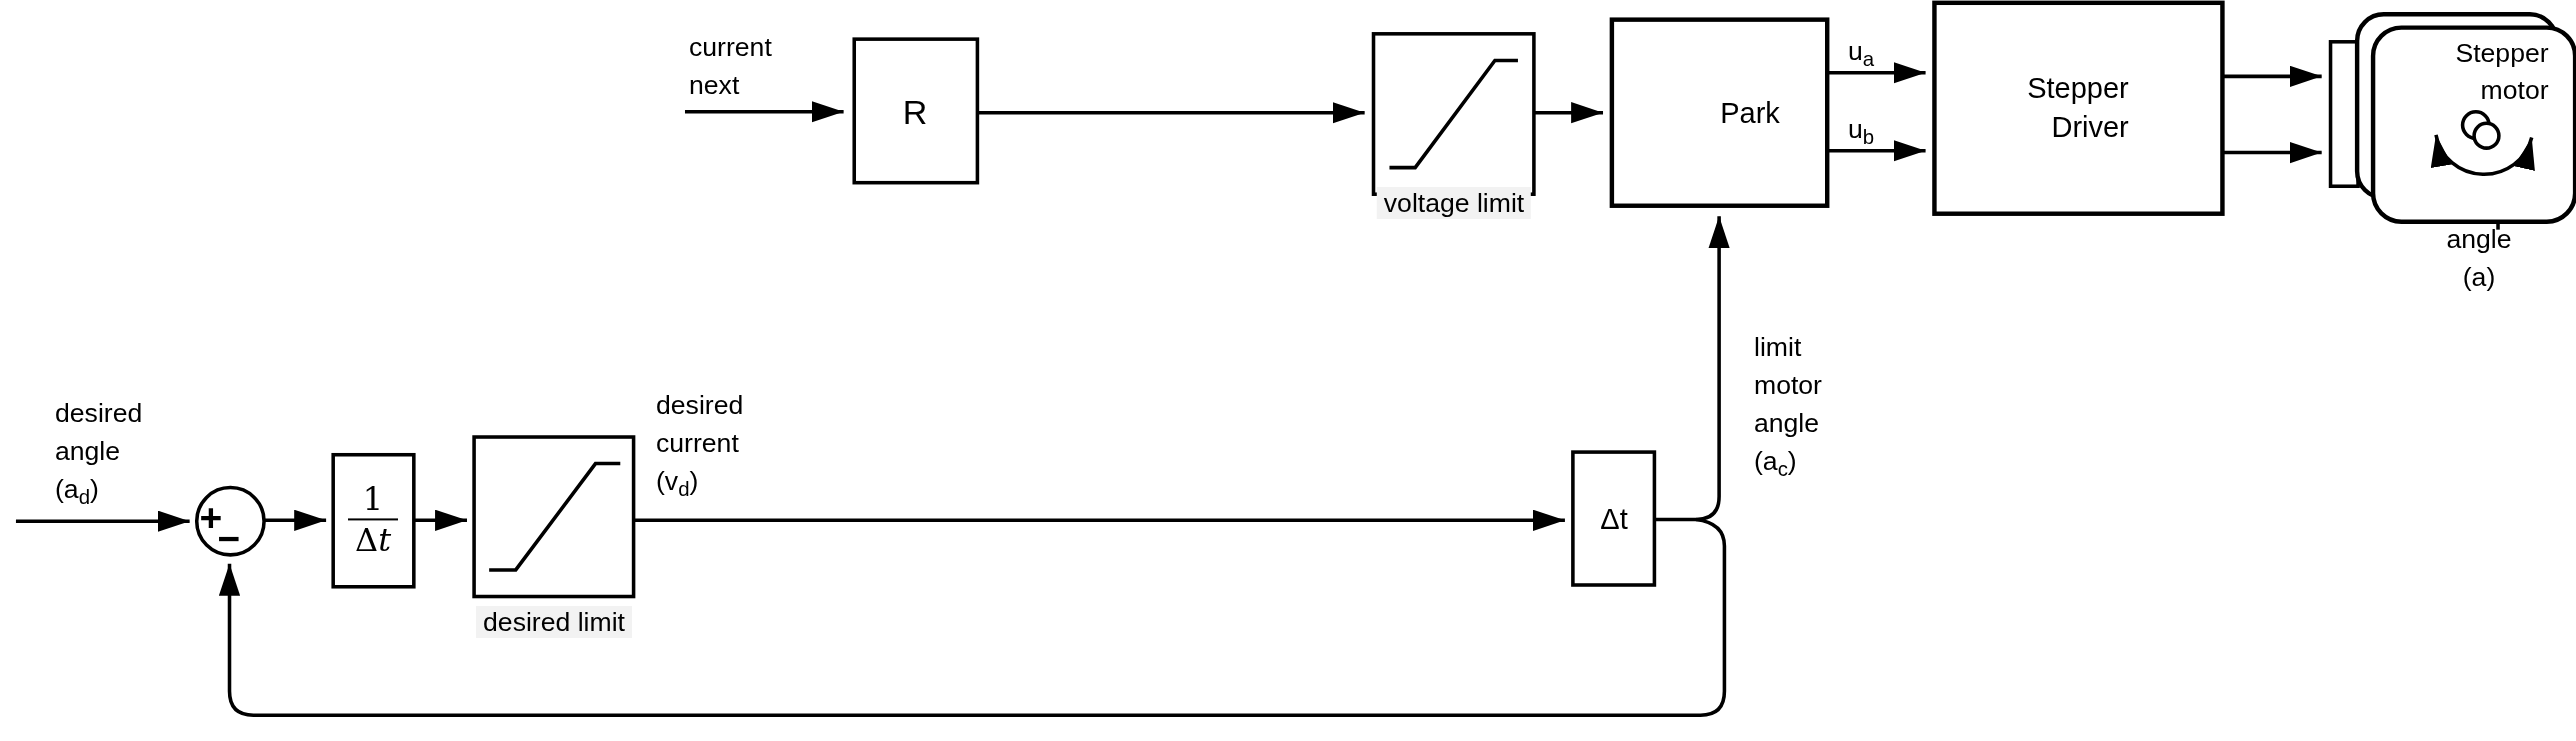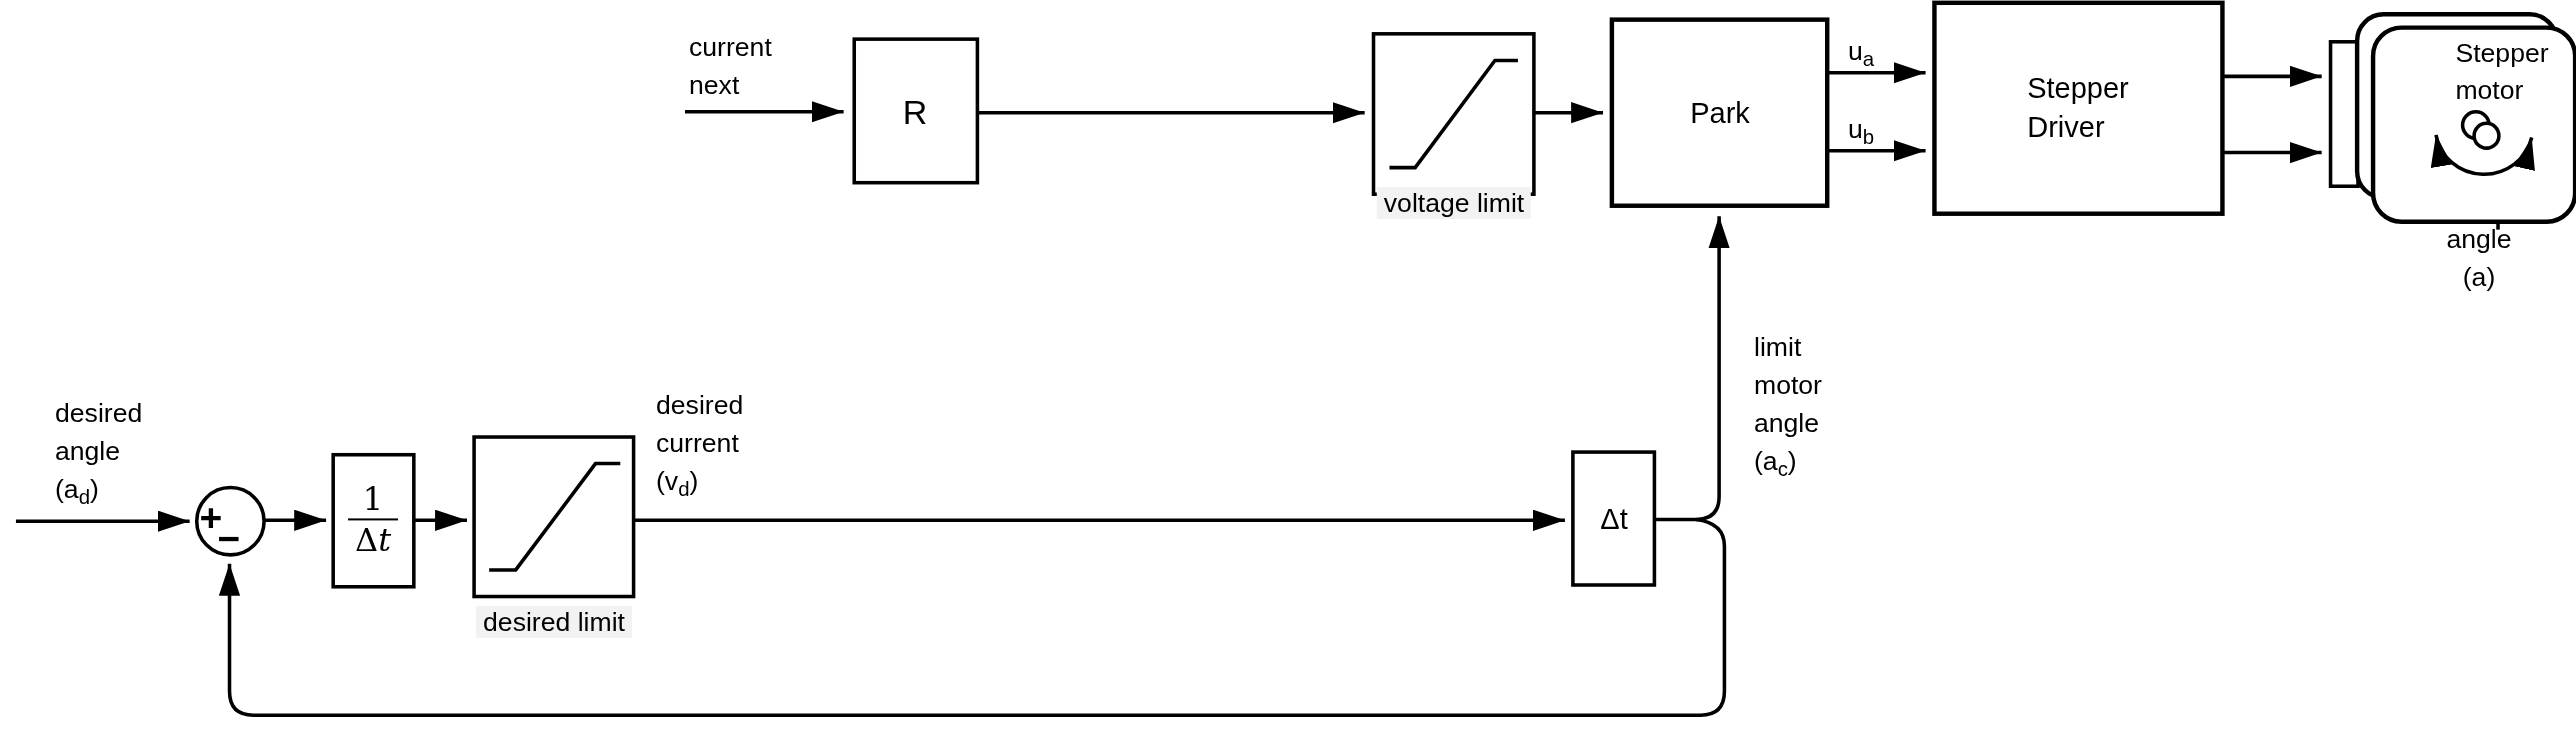--- a/index.html
+++ b/index.html
@@ -3,25 +3,25 @@
 <meta charset="utf-8">
 <style>
   html,body { margin:0; padding:0; background:#ffffff; }
   .canvas {
     position:relative; width:2576px; height:742px; background:#ffffff;
     font-family:"Liberation Sans", sans-serif; color:#000; overflow:hidden;border-radius:25px;
   }
   svg.layer { position:absolute; left:0; top:0; }
   .lbl { position:absolute; font-size:26.6px; line-height:38px; white-space:nowrap; color:#000; }
   .hcenter { transform:translateX(-50%); text-align:center; }
-  .vhcenter { transform:translate(-50%,-50%); text-align:left; }
+  .vhcenter { transform:translate(-50%,-50%); text-align:right; }
   .caption { background:#f2f2f2; padding:0.9px 7px; }
   .blocklbl { position:absolute; white-space:nowrap; color:#000; }
   .r-size { font-size:34px; }
-  .park-size { font-size:29px; }
+  .park-size { font-size:29px;margin-left:30px; }
   .sd-size { font-size:29px; line-height:39px; }
   .motor-size { font-size:26.6px; line-height:37px; }
   .dt-size { font-size:29px; }
   sub { font-size:20.4px; line-height:0; }
   .sumsign { position:absolute; font-size:39px; font-weight:600; line-height:1; }
   .frac {
     position:absolute; display:flex; flex-direction:column; align-items:center;
     font-family:"DejaVu Serif", serif; font-size:32px; line-height:34px;
   }
   .frac-bar { width:50px; height:2.7px; background:#000; margin:1.8px 0 2.7px 0; }

